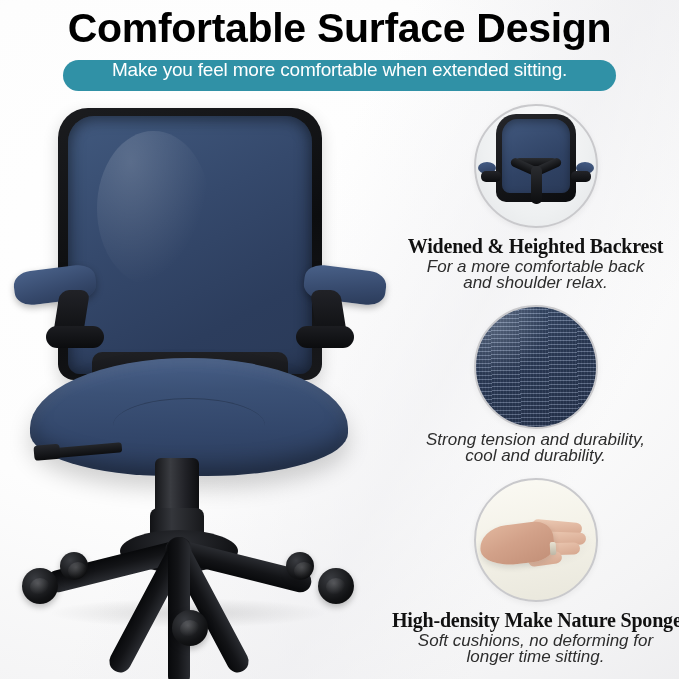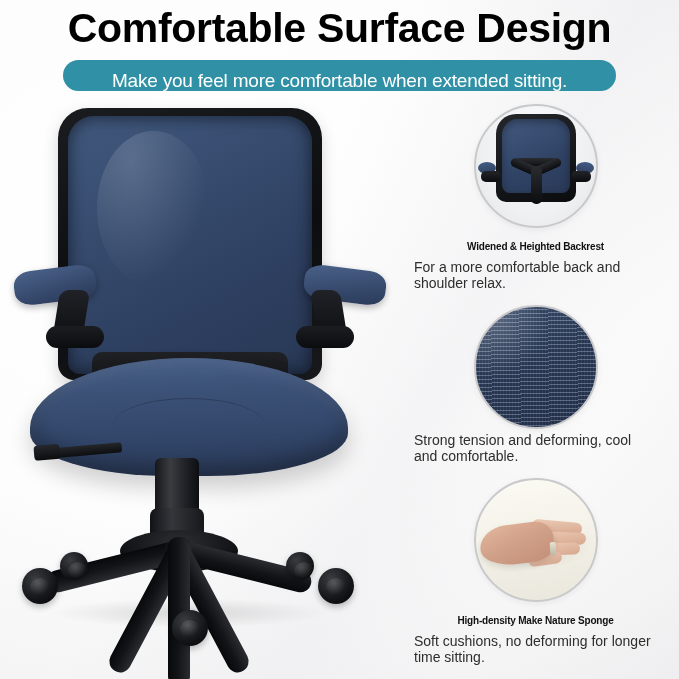--- a/index.html
+++ b/index.html
@@ -25,21 +25,21 @@
   .title{
     position:absolute;left:0;top:6px;width:679px;
     text-align:center;
     font-size:41px;line-height:44px;font-weight:bold;
     color:#000000;letter-spacing:-.3px;
     white-space:nowrap;
   }
   .subtitle-pill{
     position:absolute;left:63px;top:60px;width:553px;height:31px;
     background:#3091a6;border-radius:16px;
-    display:flex;align-items:flex-end;justify-content:center;
+    display:flex;align-items:flex-start;justify-content:center;
   }
   .subtitle-pill span{
     color:#ffffff;font-size:19px;line-height:20px;font-weight:normal;
     letter-spacing:-.2px;white-space:nowrap;
   }
 
   
   .chair{position:absolute;left:0;top:100px;width:400px;height:579px;}
 
   .mesh-stripes{
@@ -178,26 +178,26 @@
   .features{position:absolute;left:392px;top:104px;width:287px;height:575px;}
   .feature{position:relative;width:287px;}
   .circle{
     position:relative;margin:0 auto;width:120px;height:120px;border-radius:50%;
     border:2px solid #c9c9cc;
     overflow:hidden;
     background:#f4f4f5;
     box-shadow:0 2px 6px rgba(0,0,0,.06);
   }
   .f-title{
-    text-align:center;font-size:10px;line-height:19px;font-weight:bold;
-    color:#111111;margin-top:9px;letter-spacing:-.2px;white-space:nowrap;
+    text-align:center;font-size:20px;line-height:19px;font-weight:bold;
+    color:#111111;margin-top:9px;letter-spacing:-.2px;white-space:nowrap;font-family:Liberation Serif, serif;
   }
   .f-desc{
-    text-align:left;font-size:14px;line-height:16px;color:#2d2d2d;
-    margin-top:3px;padding:0 22px;
+    text-align:center;font-size:17px;line-height:16px;color:#2d2d2d;
+    margin-top:3px;padding:0 22px;font-style:italic;
   }
 
   
   .c1{background:radial-gradient(ellipse at 50% 28%, #fbfbfc 0%, #eef0f1 62%, #e2e4e6 100%);}
   .c1 .rb-frame{
     position:absolute;left:20px;top:8px;width:80px;height:88px;
     background:linear-gradient(160deg,#25262a,#0b0c0e);
     border-radius:20px 20px 10px 10px;
   }
   .c1 .rb-mesh{
@@ -352,21 +352,21 @@
           </div>
       </div>
       <div class="f-title">Widened &amp; Heighted Backrest</div>
       <div class="f-desc">For a more comfortable back and shoulder relax.</div>
     </div>
 
     <div class="feature" style="margin-top:14px;">
       <div class="circle c2">
         <div class="sheen"></div>
       </div>
-      <div class="f-desc">Strong tension and deforming, cool and comfortable.</div>
+      <div class="f-desc">Strong tension and durability, cool and durability.</div>
     </div>
 
     <div class="feature" style="margin-top:14px;">
       <div class="circle c3">
         <div class="foam-dip"></div>
         <div class="finger f1"></div>
         <div class="finger f2"></div>
         <div class="finger f3"></div>
         <div class="finger f4"></div>
         <div class="palm"></div>

